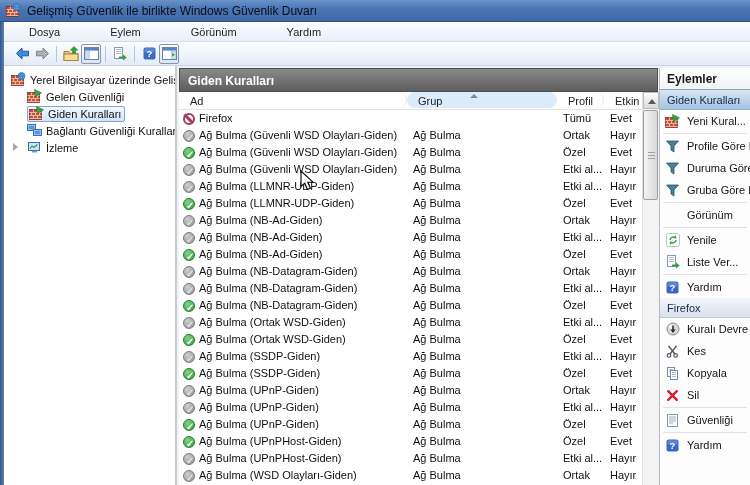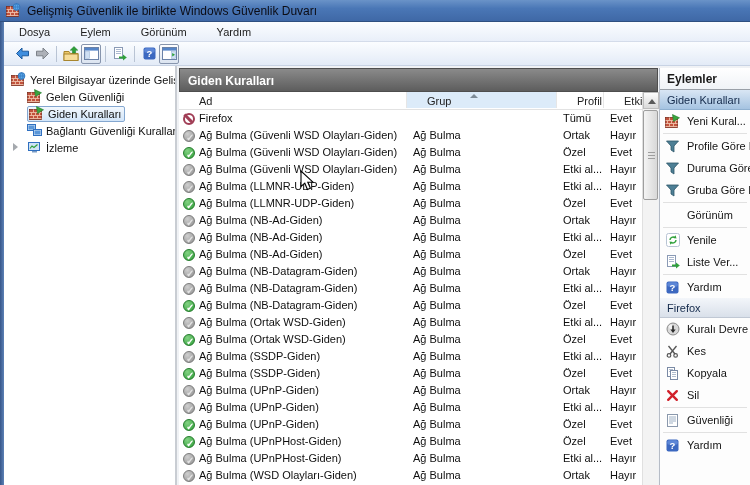--- a/index.html
+++ b/index.html
@@ -11,21 +11,21 @@
   #titlebar { position:absolute; left:0; top:0; width:750px; height:22px;
     background:linear-gradient(180deg,#6a93c8 0%,#4a77b6 40%,#3f68a6 100%);
     display:flex; align-items:center; border-bottom:1px solid #2f4f80; }
   #titlebar .ic { margin-left:6px; }
   #title-text { margin-left:6px; font-size:12px; color:#0c0c14; white-space:nowrap; }
 
   
   #menubar { position:absolute; left:4px; top:22px; width:746px; height:20px;
     background:linear-gradient(180deg,#fbfdff,#e9eff9);
     border-bottom:1px solid #d4dcea; display:flex; align-items:center; }
-  .menu-item { font-size:11px; color:#1c1c1c; padding:0 15px; line-height:20px; cursor:default; }
+  .menu-item { font-size:11px; color:#1c1c1c; padding:0 25px; line-height:20px; cursor:default; }
 
   
   #toolbar { position:absolute; left:4px; top:42px; width:746px; height:24px;
     background:linear-gradient(180deg,#fbfdff,#e3ebf7);
     border-bottom:1px solid #c8d3e4; display:flex; align-items:center; padding-left:8px; }
   .tb { width:20px; height:20px; display:flex; align-items:center; justify-content:center; }
   .tb.framed { border:1px solid #8795ad; background:linear-gradient(#ffffff,#dbe4f0); border-radius:2px; }
   .tb-sep { width:1px; height:16px; background:#b9c4d4; margin:0 4px; }
 
   
@@ -49,21 +49,21 @@
 
   
   #list-panel { position:absolute; left:179px; top:68px; width:479px; height:417px; background:#fff; }
   #list-head { position:absolute; left:0; top:0; width:479px; height:24px;
     background:linear-gradient(180deg,#8a8a8a,#5d5d5d);
     color:#fff; font-size:12px; font-weight:bold; line-height:24px; padding-left:8px;
     border:1px solid #4e4e4e; }
   #list-cols { position:absolute; left:0; top:24px; width:463px; height:18px;
     background:#fff; border-bottom:1px solid #e2e2e2; }
   .col { position:absolute; top:0; height:16px; font-size:11px; color:#222;
-    line-height:18px; padding-left:20px; border-right:1px solid #e6e6e6; }
+    line-height:18px; padding-left:11px; border-right:1px solid #e6e6e6;border-radius:9px; }
   .col.sorted { background:#dcebf9; }
   .sort-up { position:absolute; top:2px; left:63px; width:0; height:0;
     border-left:4px solid transparent; border-right:4px solid transparent;
     border-bottom:4px solid #7d8b98; }
   .c0 { left:0; width:228px; }
   .c1 { left:228px; width:150px; }
   .c2 { left:378px; width:47px; }
   .c3 { left:425px; width:38px; border-right:none; }
   #list-rows { position:absolute; left:0; top:42px; width:463px; height:375px; overflow:hidden; }
   .row { position:relative; height:17px; font-size:11px; color:#0f0f0f; }

